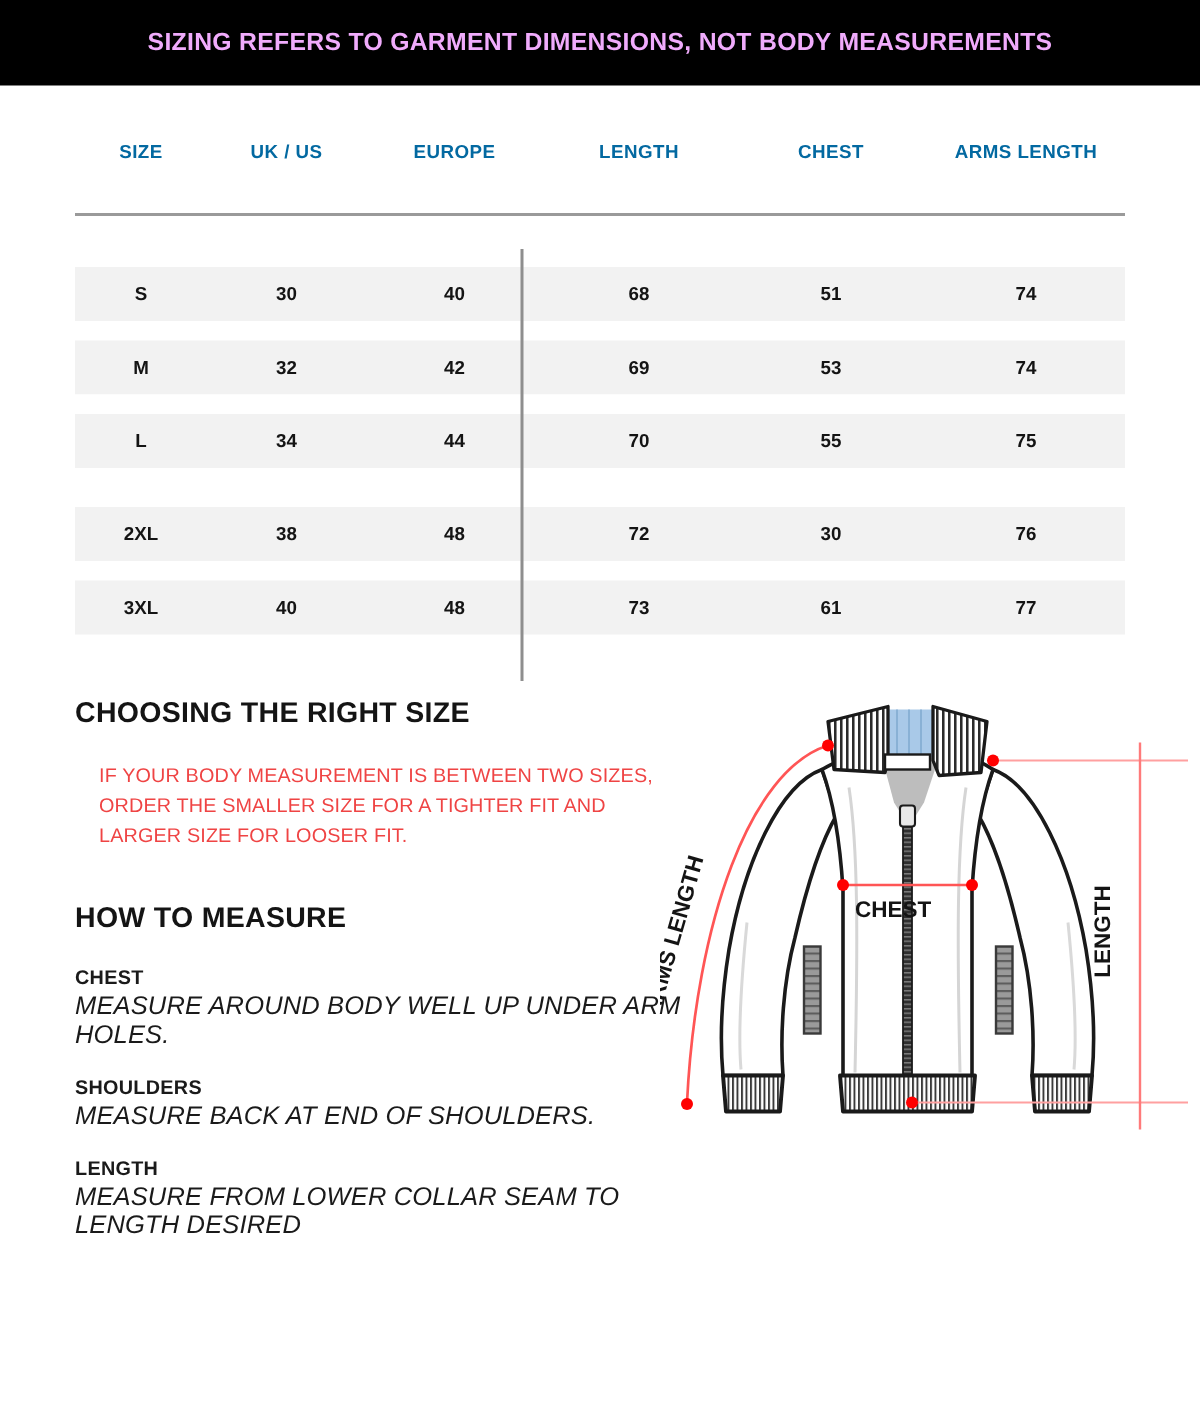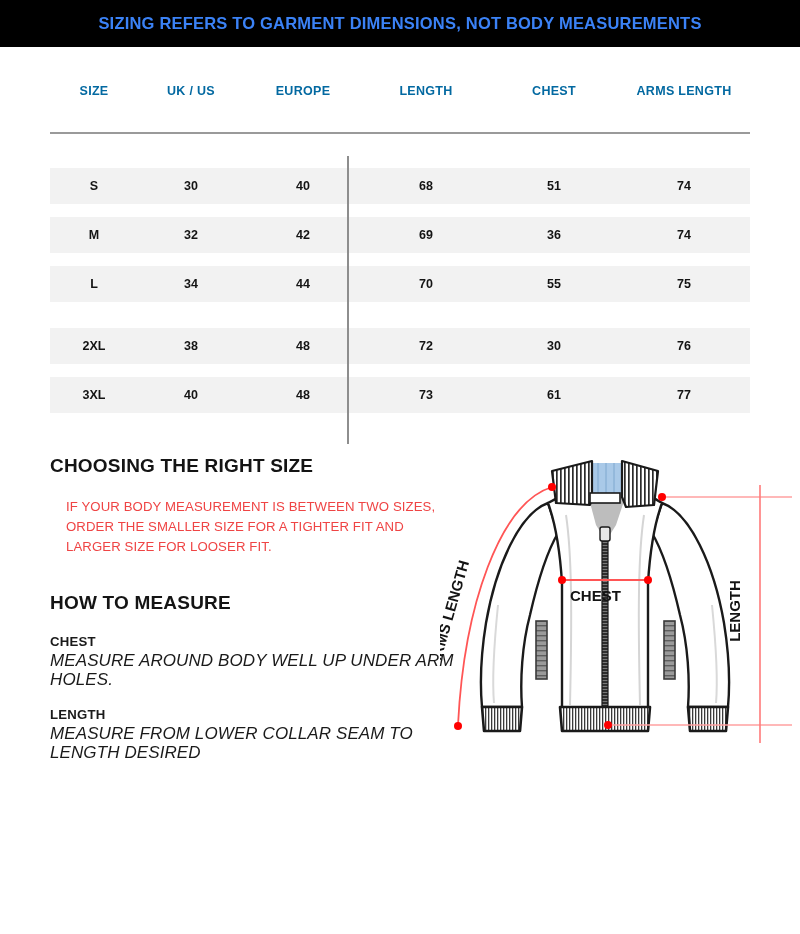--- a/index.html
+++ b/index.html
@@ -11,23 +11,23 @@
     height: 934px;
     background: #ffffff;
     font-family: "Liberation Sans", sans-serif;
     color: #1a1a1a;
     overflow: hidden;
     position: relative;
   }
 
   
   .banner {
-    height: 47px;
+    height: 57px;
     background: #000000;
-    color: #3b82f6;
+    color: #f0abfc;
     display: flex;
     align-items: center;
     justify-content: center;
   }
   .banner-text {
     font-size: 16.5px;
     font-weight: bold;
     letter-spacing: 0.2px;
     text-align: center;
     white-space: nowrap;
@@ -194,21 +194,21 @@
       </tr>
       <tr class="gap-row">
           <td colspan="6"></td>
         </tr>
 
       <tr>
         <td class="cell">M</td>
         <td class="cell">32</td>
         <td class="cell">42</td>
         <td class="cell">69</td>
-        <td class="cell">36</td>
+        <td class="cell">53</td>
         <td class="cell">74</td>
       </tr>
       <tr class="gap-row">
           <td colspan="6"></td>
         </tr>
 
       <tr>
         <td class="cell">L</td>
         <td class="cell">34</td>
         <td class="cell">44</td>
@@ -254,20 +254,24 @@
     <h2 class="section-title">CHOOSING THE RIGHT SIZE</h2>
     <p class="para">IF YOUR BODY MEASUREMENT IS BETWEEN TWO SIZES, ORDER THE SMALLER SIZE FOR A TIGHTER FIT AND LARGER SIZE FOR LOOSER FIT.</p>
 
     <h2 class="section-title second">HOW TO MEASURE</h2>
 
     <div class="measure-block">
       <p class="measure-term">CHEST</p>
       <p class="measure-def">MEASURE AROUND BODY WELL UP UNDER ARM HOLES.</p>
     </div>
 
+    <div class="measure-block">
+      <p class="measure-term">SHOULDERS</p>
+      <p class="measure-def">MEASURE BACK AT END OF SHOULDERS.</p>
+    </div>
 
     <div class="measure-block">
       <p class="measure-term">LENGTH</p>
       <p class="measure-def">MEASURE FROM LOWER COLLAR SEAM TO LENGTH DESIRED</p>
     </div>
   </div>
 
   <div class="diagram">
     <svg width="360" height="330" viewBox="0 0 360 330" xmlns="http://www.w3.org/2000/svg">
       <defs>

